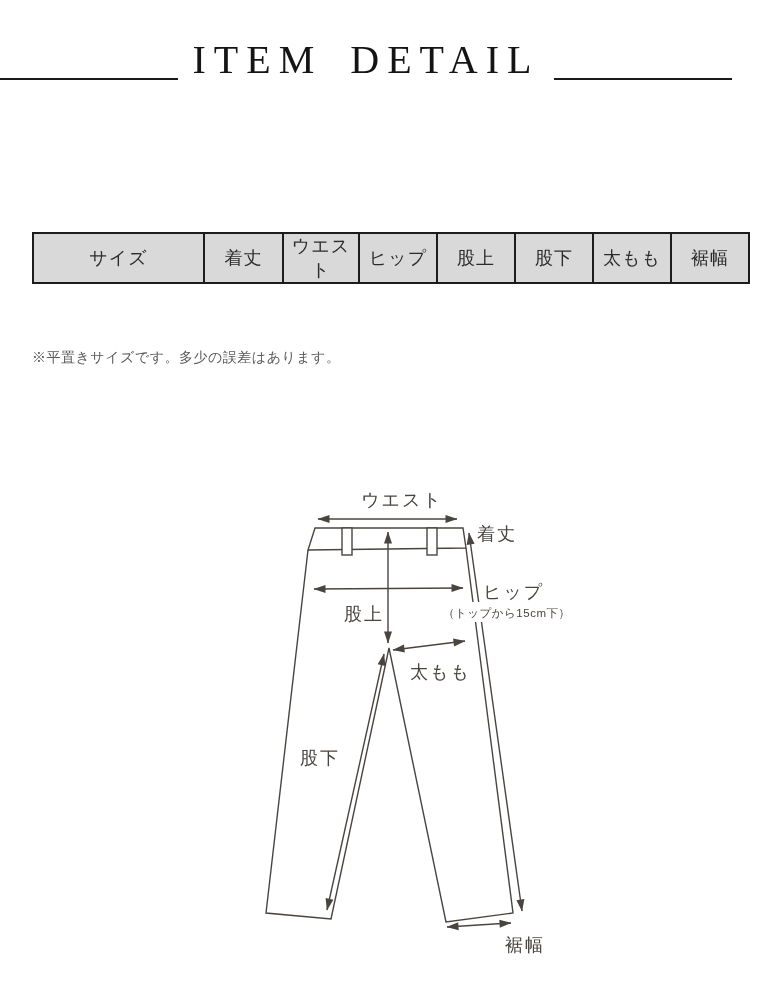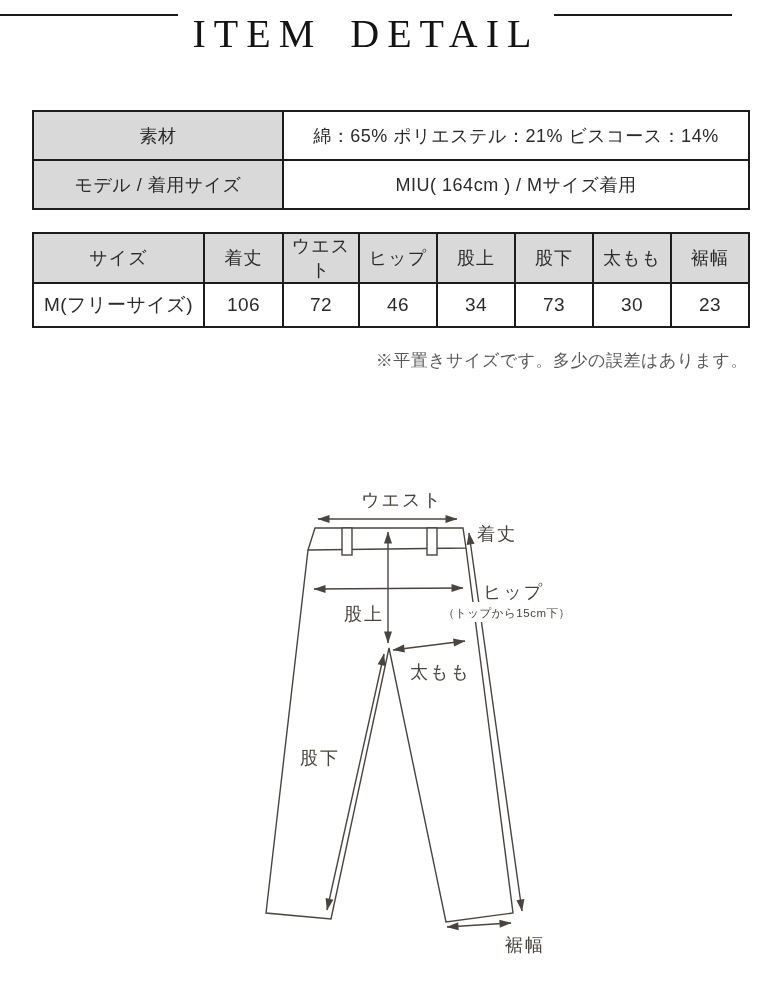--- a/index.html
+++ b/index.html
@@ -2,22 +2,22 @@
 <html><head>
 <meta charset="utf-8">
 <style>
   html,body{margin:0;padding:0;background:#fff;}
   .page{
     position:relative;width:780px;height:1000px;background:#ffffff;
     font-family:"Liberation Sans",sans-serif;overflow:hidden;
   }
   
   .title-row{
-    position:absolute;top:14px;left:0;width:732px;height:50px;
-    display:flex;align-items:flex-start;
+    position:absolute;top:30px;left:0;width:732px;height:50px;
+    display:flex;align-items:flex-end;
   }
   .title-rule{flex:1;height:2px;background:#1a1a1a;}
   .title-text{
     margin:0 15px;font-family:"Liberation Serif",serif;font-weight:400;
     font-size:40px;letter-spacing:8px;word-spacing:10px;color:#141414;
     white-space:nowrap;line-height:1;
   }
   
   table{border-collapse:collapse;table-layout:fixed;position:absolute;left:32px;}
   td,th{
@@ -28,22 +28,22 @@
   .info-table{top:110px;width:716px;}
   .info-table tr{height:49px;}
   .info-table td,.info-table th{font-size:18px;letter-spacing:0.5px;}
   .size-table{top:232px;width:716px;}
   .size-table tr.hdr{height:50px;margin-top:38px;}
   .size-table tr.dat{height:44px;}
   .size-table th{font-size:18px;letter-spacing:1px;}
   .size-table td{font-size:19px;letter-spacing:0.5px;}
   
   .note{
-    position:absolute;left:32px;top:349px;width:716px;text-align:right;
-    font-size:17px;color:#595959;letter-spacing:0.5px;
+    position:absolute;left:32px;top:349px;width:716px;
+    font-size:14px;color:#595959;letter-spacing:0.5px;
   }
   
   .diagram{position:absolute;left:240px;top:470px;}
   .diagram text{
     font-family:"Liberation Sans",sans-serif;fill:#4a443f;
     font-size:18px;letter-spacing:2px;
   }
   .diagram text.small{font-size:11.5px;letter-spacing:0.5px;}
   .outline{stroke:#4a443f;stroke-width:1.4;fill:none;stroke-linejoin:miter;}
   .meas{stroke:#4a443f;stroke-width:1.4;fill:none;}
@@ -53,36 +53,20 @@
 <body>
 
 <div class="page">
 
   <div class="title-row">
     <div class="title-rule"></div>
     <div class="title-text">ITEM DETAIL</div>
     <div class="title-rule"></div>
   </div>
 
-  <table class="info-table">
-    <colgroup>
-        <col style="width:250px">
-        <col style="width:466px">
-      </colgroup>
-    <tbody>
-        <tr>
-      <th class="label-cell">素材</th>
-      <td>綿：65% ポリエステル：21% ビスコース：14%</td>
-    </tr>
-    <tr>
-      <th class="label-cell">モデル / 着用サイズ</th>
-      <td>MIU( 164cm ) / Mサイズ着用</td>
-    </tr>
-  </tbody>
-    </table>
 
   <table class="size-table">
     <colgroup>
       <col style="width:171px">
         <col style="width:79px">
         <col style="width:76px">
       <col style="width:78px">
         <col style="width:78px">
         <col style="width:78px">
       <col style="width:78px">
@@ -91,30 +75,20 @@
     <tbody>
         <tr class="hdr">
       <th class="label-cell">サイズ</th>
       <th class="label-cell">着丈</th>
       <th class="label-cell">ウエスト</th>
       <th class="label-cell">ヒップ</th>
       <th class="label-cell">股上</th>
       <th class="label-cell">股下</th>
       <th class="label-cell">太もも</th>
       <th class="label-cell">裾幅</th>
-    </tr>
-    <tr class="dat">
-      <td>M(フリーサイズ)</td>
-      <td>106</td>
-      <td>72</td>
-      <td>46</td>
-      <td>34</td>
-      <td>73</td>
-      <td>30</td>
-      <td>23</td>
     </tr>
   </tbody>
     </table>
 
   <div class="note">※平置きサイズです。多少の誤差はあります。</div>
 
   <svg class="diagram" width="340" height="520" viewBox="0 0 340 520">
     <defs>
       <marker id="ah" markerUnits="userSpaceOnUse" markerWidth="14" markerHeight="10" refX="12.5" refY="5" orient="auto-start-reverse">
         <path d="M1,1 L13,5 L1,9 Z" fill="#4a443f"></path>

